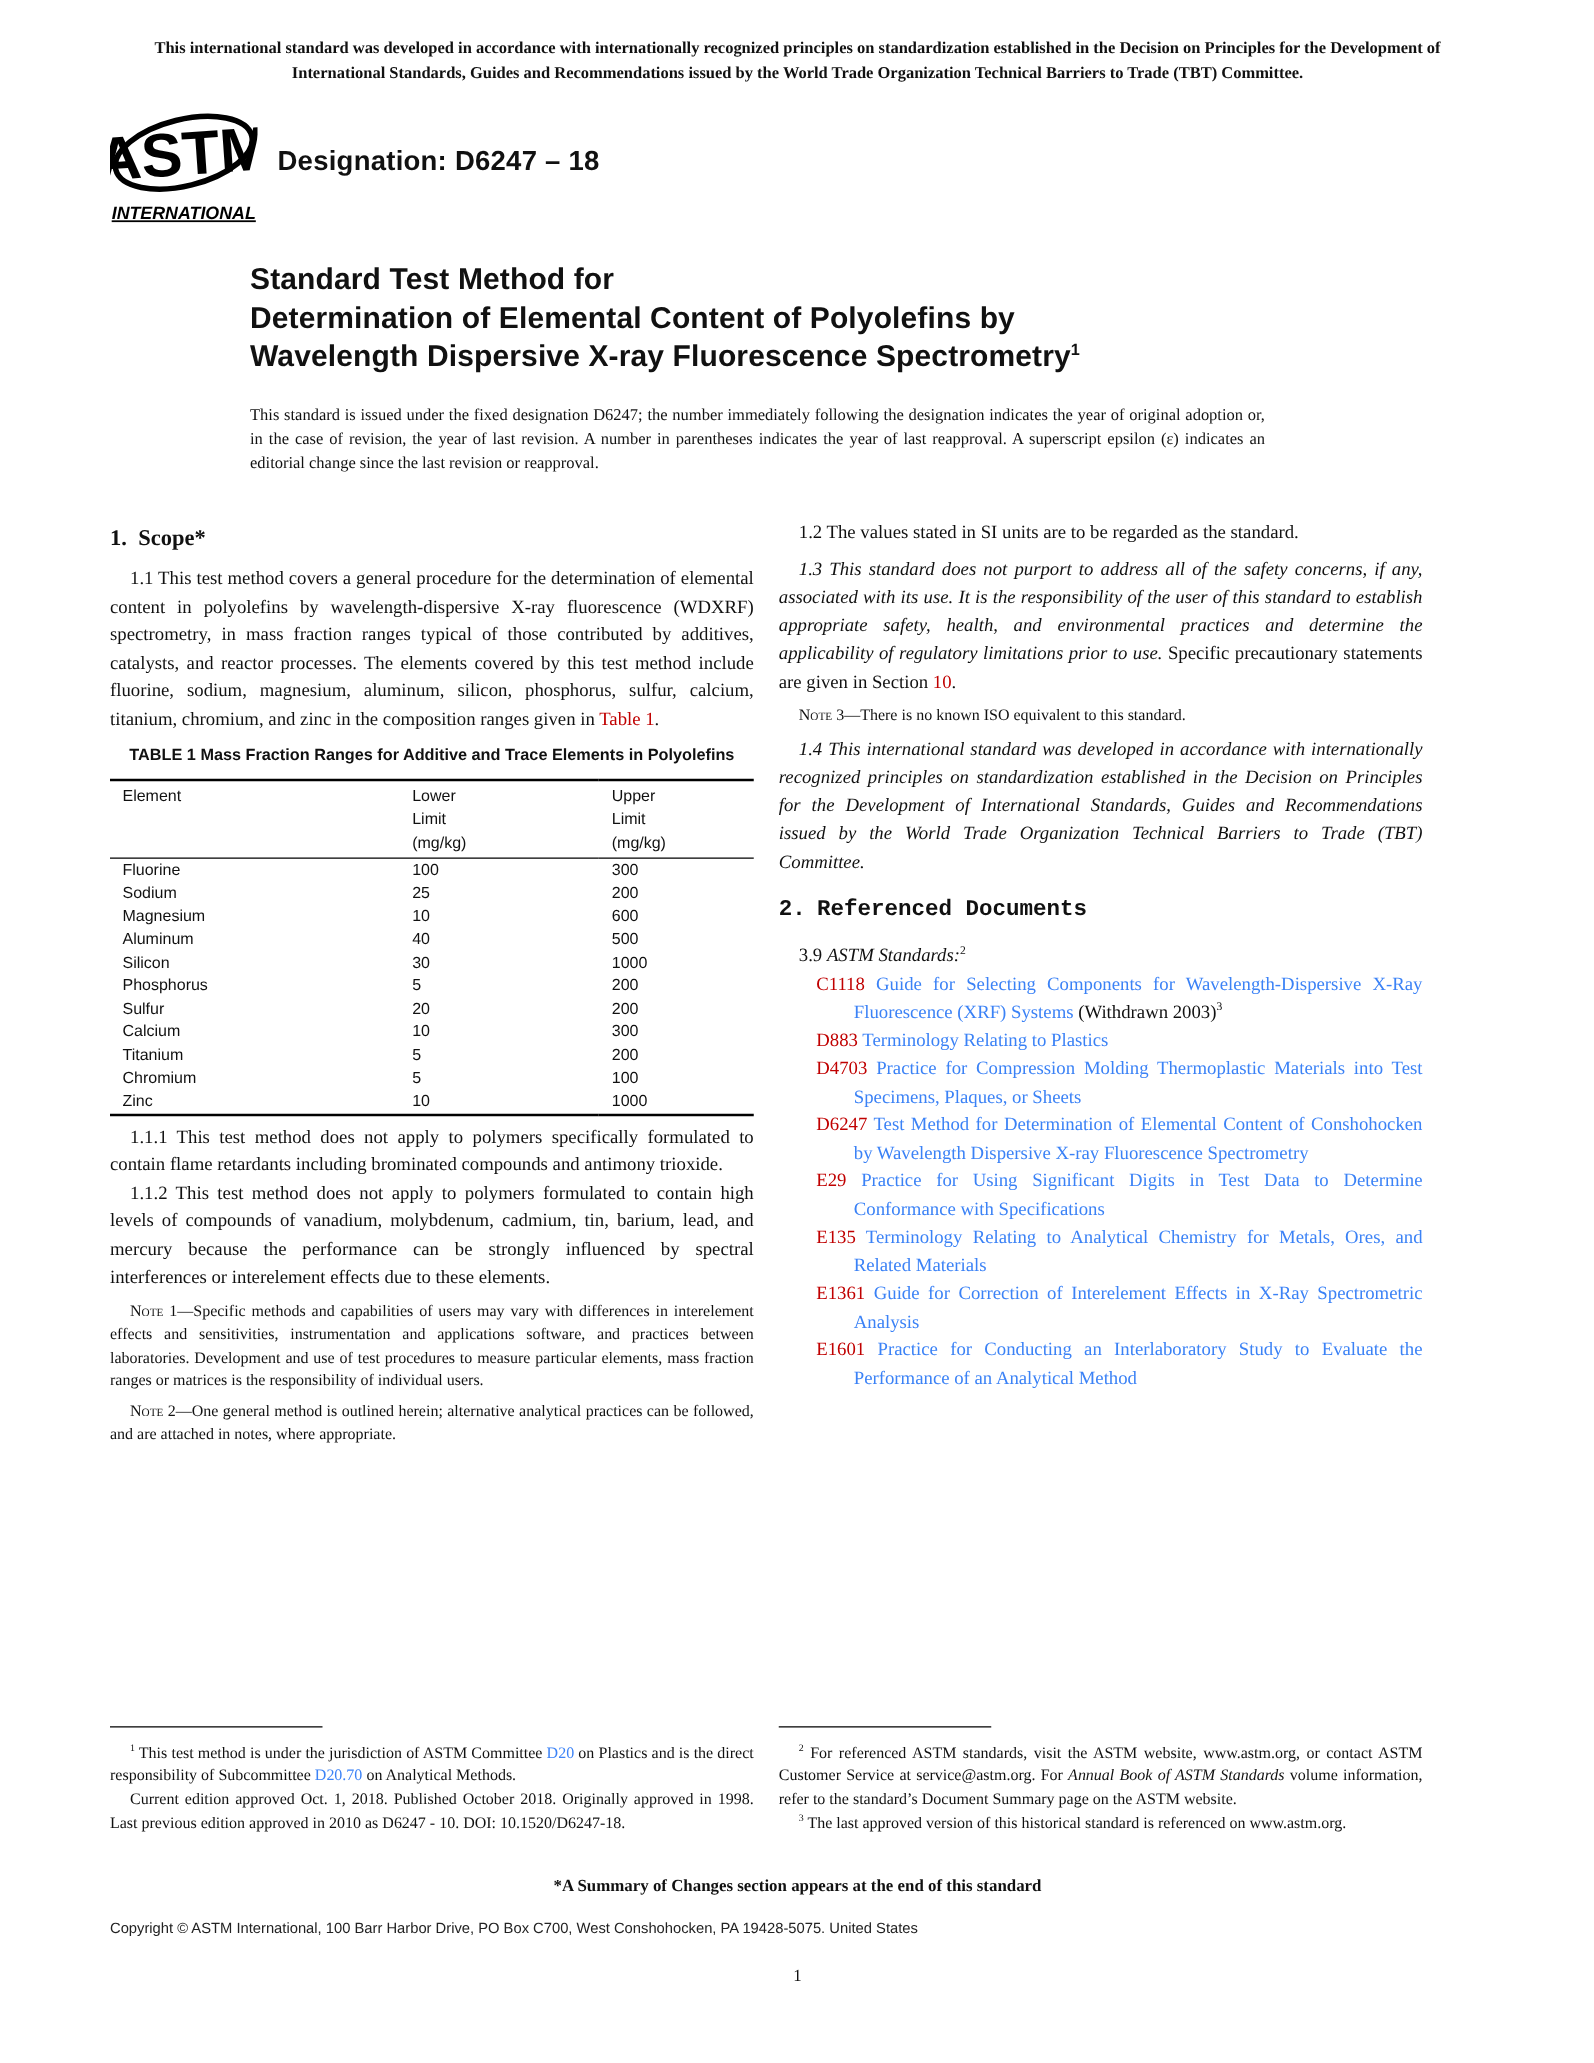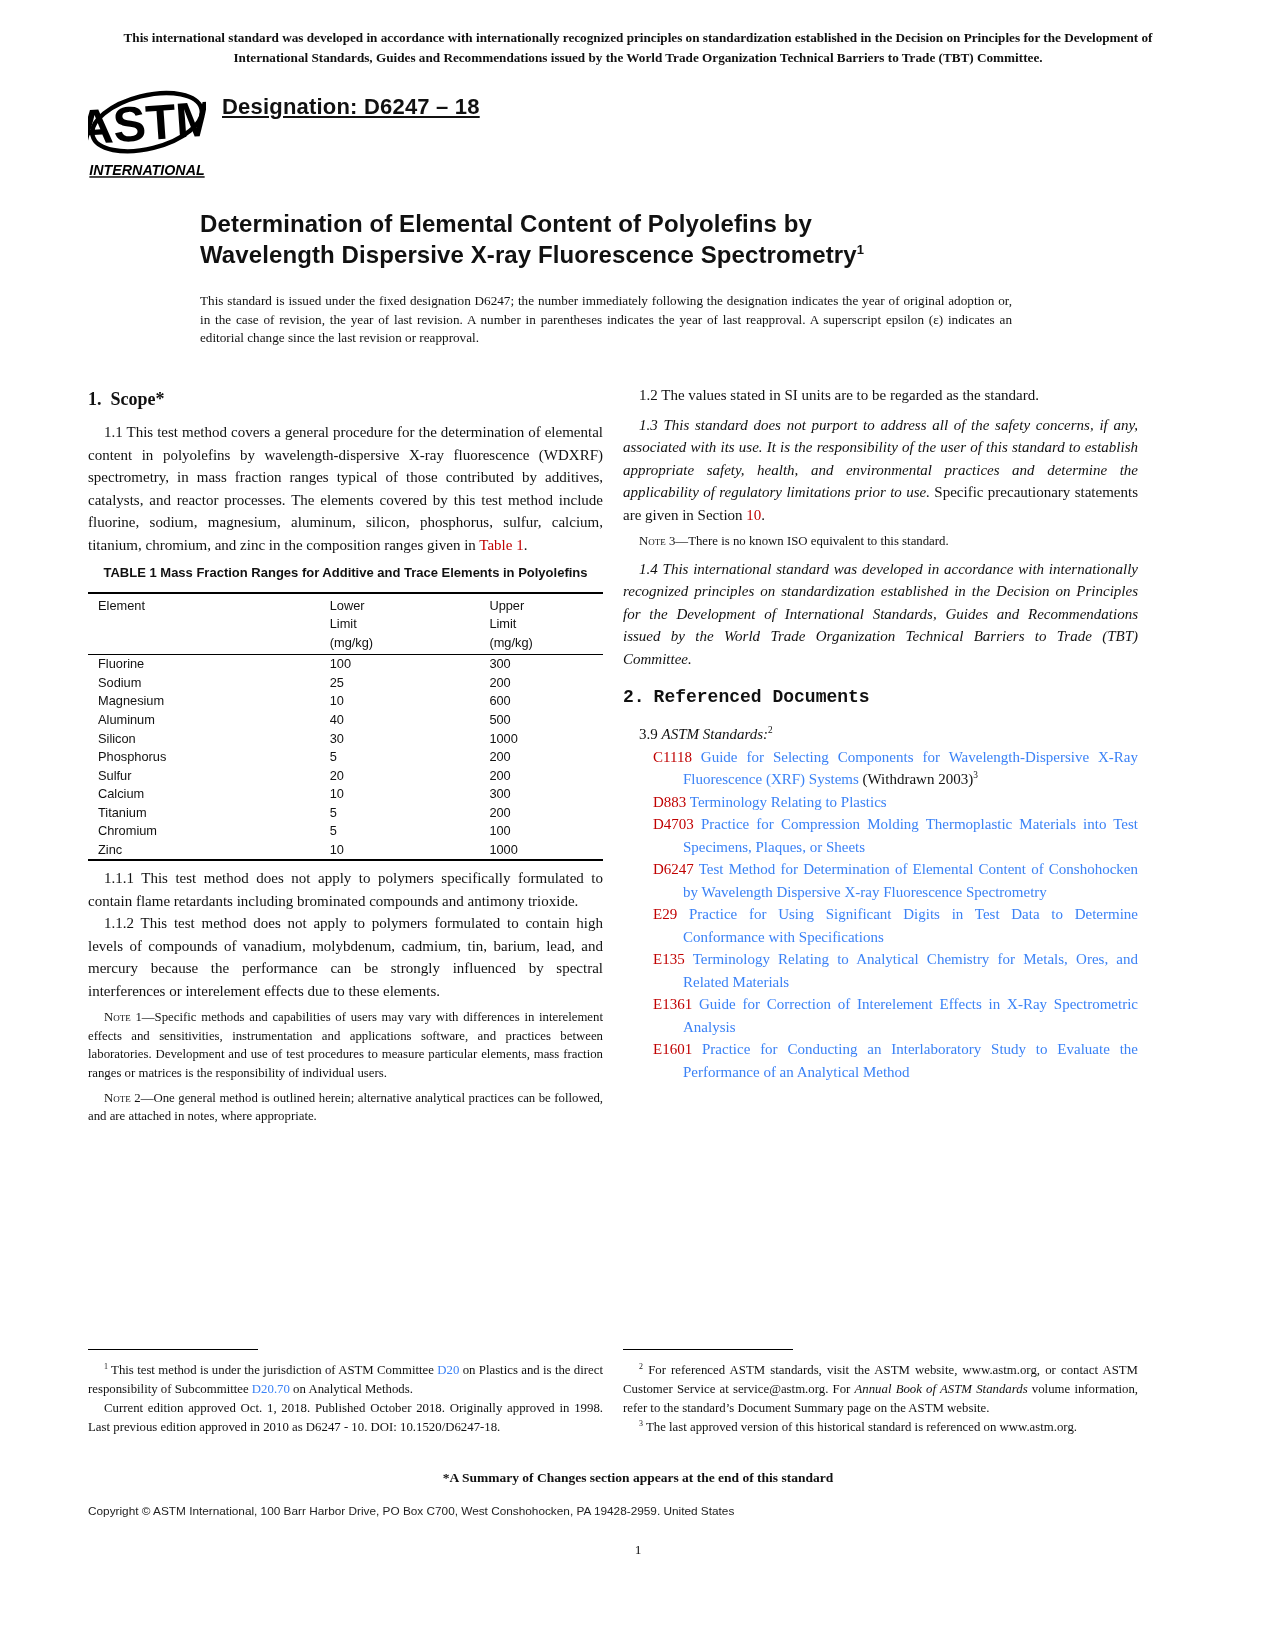--- a/index.html
+++ b/index.html
@@ -19,21 +19,21 @@
     line-height: 1.5;
     text-align: center;
     width: 1100px;
   }
 
   .header-row { display: flex; align-items: flex-start; margin-top: 12px; }
   .logo { width: 118px; height: 102px; flex: 0 0 auto; }
   .designation {
     font-family: "Liberation Sans", "DejaVu Sans", sans-serif;
     font-weight: bold; font-size: 22px;
-    margin: 14px 0 0 16px; letter-spacing: 0.2px; text-decoration: underline;
+    margin: 36px 0 0 16px; letter-spacing: 0.2px;
   }
 
   .title-block { margin: 26px 0 0 112px; }
   .title-line {
     font-family: "Liberation Sans", "DejaVu Sans", sans-serif;
     font-weight: bold; font-size: 24px; line-height: 1.3; letter-spacing: 0.1px;
   }
   .title-line sup { font-size: 13px; vertical-align: 9px; }
 
   .issued {
@@ -117,20 +117,21 @@
       <svg viewBox="0 0 120 104" width="118" height="104">
         <ellipse cx="60" cy="42" rx="57" ry="27" fill="none" stroke="#000" stroke-width="4.5" transform="rotate(-14 60 42)"></ellipse>
         <text x="60" y="60" text-anchor="middle" font-family="Liberation Sans, DejaVu Sans, sans-serif" font-weight="bold" font-size="50" transform="rotate(-4 60 42)" fill="#000">ASTM</text>
         <text x="60" y="96" text-anchor="middle" font-family="Liberation Sans, DejaVu Sans, sans-serif" font-weight="bold" font-style="italic" font-size="14.5" text-decoration="underline" fill="#000">INTERNATIONAL</text>
       </svg>
     </div>
     <div class="designation">Designation: D6247 – 18</div>
   </div>
 
   <div class="title-block">
+    <div class="title-line">Standard Test Method for</div>
     <div class="title-line">Determination of Elemental Content of Polyolefins by</div>
     <div class="title-line"><span>Wavelength Dispersive X-ray Fluorescence Spectrometry</span><sup>1</sup></div>
   </div>
 
   <p class="issued">This standard is issued under the fixed designation D6247; the number immediately following the designation indicates the year of original adoption or, in the case of revision, the year of last revision. A number in parentheses indicates the year of last reapproval. A superscript epsilon (ε) indicates an editorial change since the last revision or reapproval.</p>
 
   <div class="columns">
 
     <div class="col">
       <h2 class="sechead"><span class="hnum">1.</span><span>Scope*</span></h2>
@@ -269,16 +270,16 @@
 
       <div class="fnblock">
         <div class="fnrule"></div>
         <p class="fn"><sup>2</sup><span> For referenced ASTM standards, visit the ASTM website, www.astm.org, or contact ASTM Customer Service at service@astm.org. For </span><span class="it">Annual Book of ASTM Standards</span><span> volume information, refer to the standard’s Document Summary page on the ASTM website.</span></p>
         <p class="fn"><sup>3</sup><span> The last approved version of this historical standard is referenced on www.astm.org.</span></p>
       </div>
     </div>
   </div>
 
   <p class="summary">*A Summary of Changes section appears at the end of this standard</p>
-  <p class="copyright">Copyright © ASTM International, 100 Barr Harbor Drive, PO Box C700, West Conshohocken, PA 19428-2959. United States</p>
+  <p class="copyright">Copyright © ASTM International, 100 Barr Harbor Drive, PO Box C700, West Conshohocken, PA 19428-5075. United States</p>
   <p class="pagenum">1</p>
 
 </div>
 
 </body></html>

